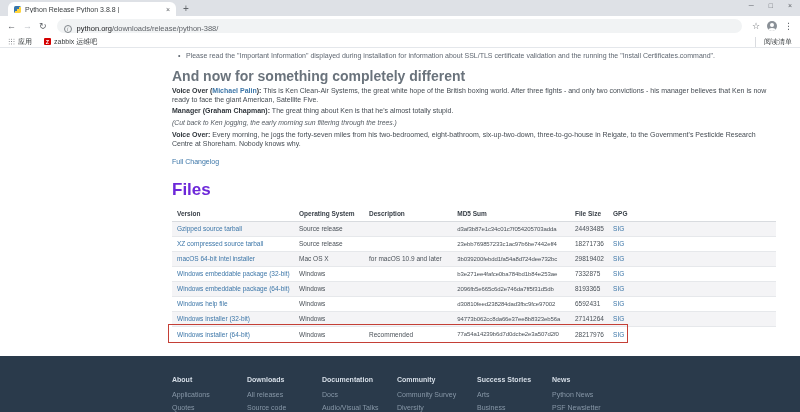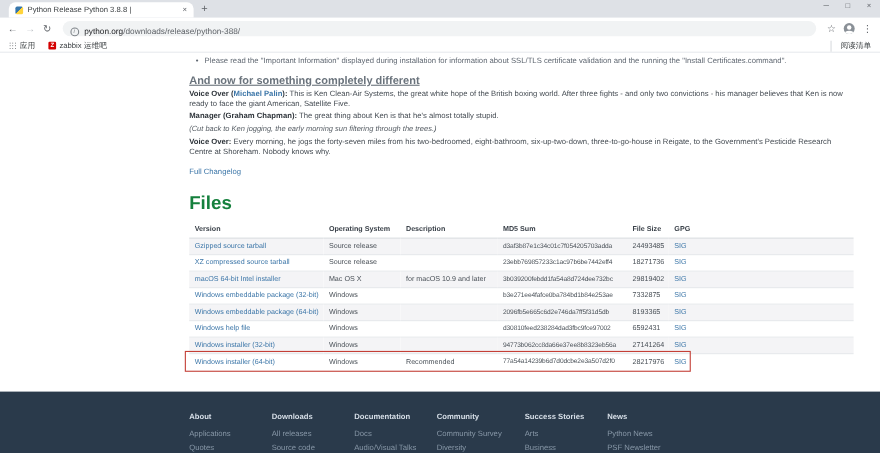--- a/index.html
+++ b/index.html
@@ -37,26 +37,26 @@
                     background-image:radial-gradient(#5f6368 32%, transparent 36%); background-size:2.4px 2.4px; }
   .z-favicon { width:7px; height:7px; background:#d40000; color:#fff; font-size:5.5px; font-weight:bold;
                display:flex; align-items:center; justify-content:center; border-radius:1px; }
   .bm-right { margin-left:auto; border-left:1px solid #dadce0; padding-left:8px; color:#3c4043; }
 
   
   .viewport { height:364px; display:flex; flex-direction:column; background:#fff; }
   .main-content { height:308px; overflow:hidden; padding:4px 24px 0 172px; }
   .note { font-size:7px; color:#5f6771; line-height:1.26; padding-left:14px; position:relative; }
   .note::before { content:"•"; position:absolute; left:6px; top:0; color:#5f6771; }
-  .section-heading { font-size:10px; font-weight:bold; color:#6a737c; margin-top:7px;text-decoration:underline; }
+  .section-heading { font-size:14px; font-weight:bold; color:#6a737c; margin-top:7px; }
   .body-text { font-size:7px; color:#444b52; line-height:1.26; margin-top:3px; }
   .body-text b { color:#2f353b; }
   .stage-direction { font-style:italic; font-size:6.8px; color:#555c63; margin-top:3px; line-height:1.26; }
   .changelog { display:inline-block; margin-top:10px; font-size:7px; }
-  .files-heading { font-size:17px; font-weight:bold; color:#15803d; margin-top:12px; }
+  .files-heading { font-size:17px; font-weight:bold; color:#6d28d9; margin-top:12px; }
 
   .table-wrap { position:relative; margin-top:6px; }
   table.files-table { width:100%; border-collapse:collapse; table-layout:fixed; }
   .files-table th { text-align:left; font-size:6.5px; font-weight:bold; color:#3a4149; height:15px;
                     padding:0 5px; border-bottom:1px solid #d8dbdf; }
   .files-table td { font-size:6.5px; color:#4a5158; height:15px; padding:0 5px;
                     border-top:1px solid #e6e8eb; white-space:nowrap; overflow:hidden; }
   .files-table tbody tr:nth-child(odd) { background:#f4f4f6; }
   .files-table td a { font-size:6.5px; }
   .files-table td.md5 { font-size:6px; letter-spacing:-0.1px; }

